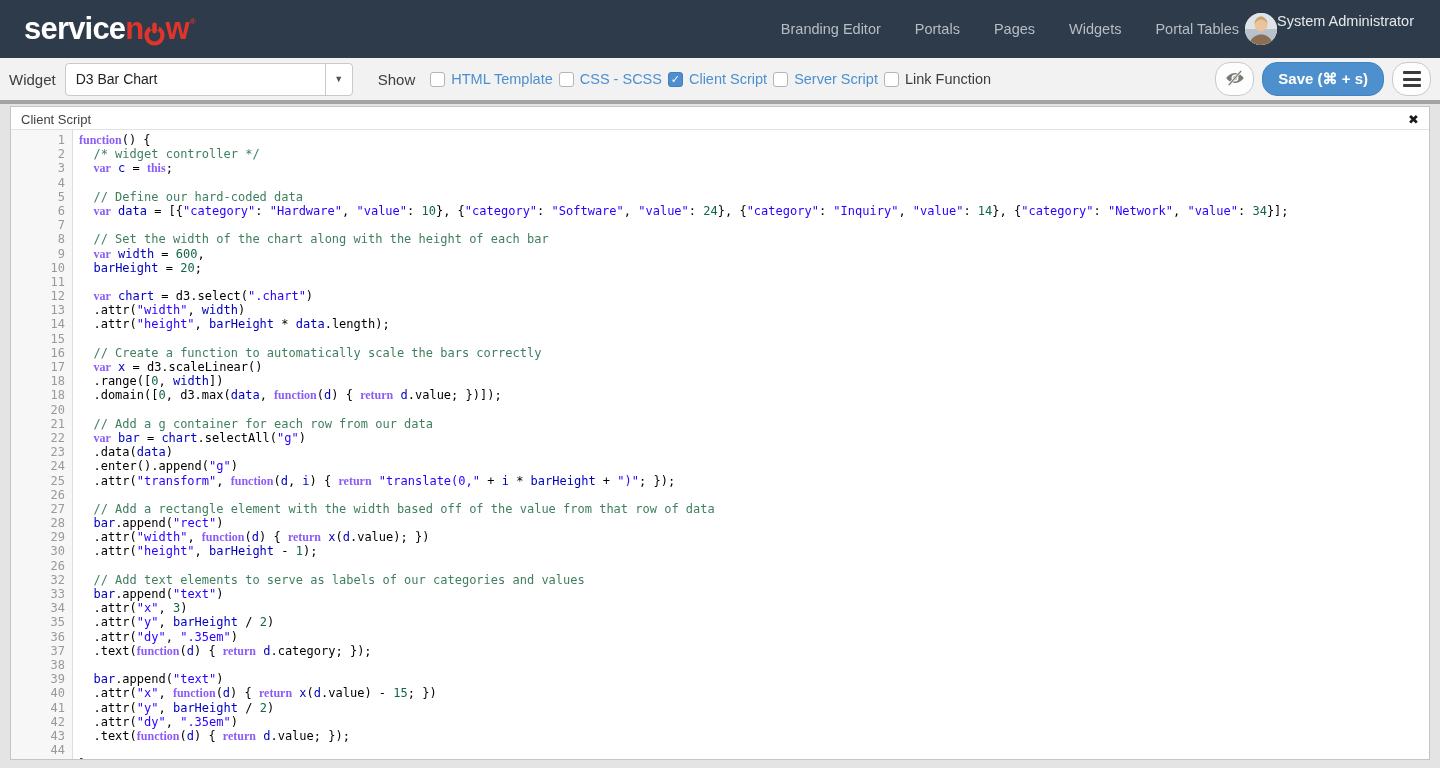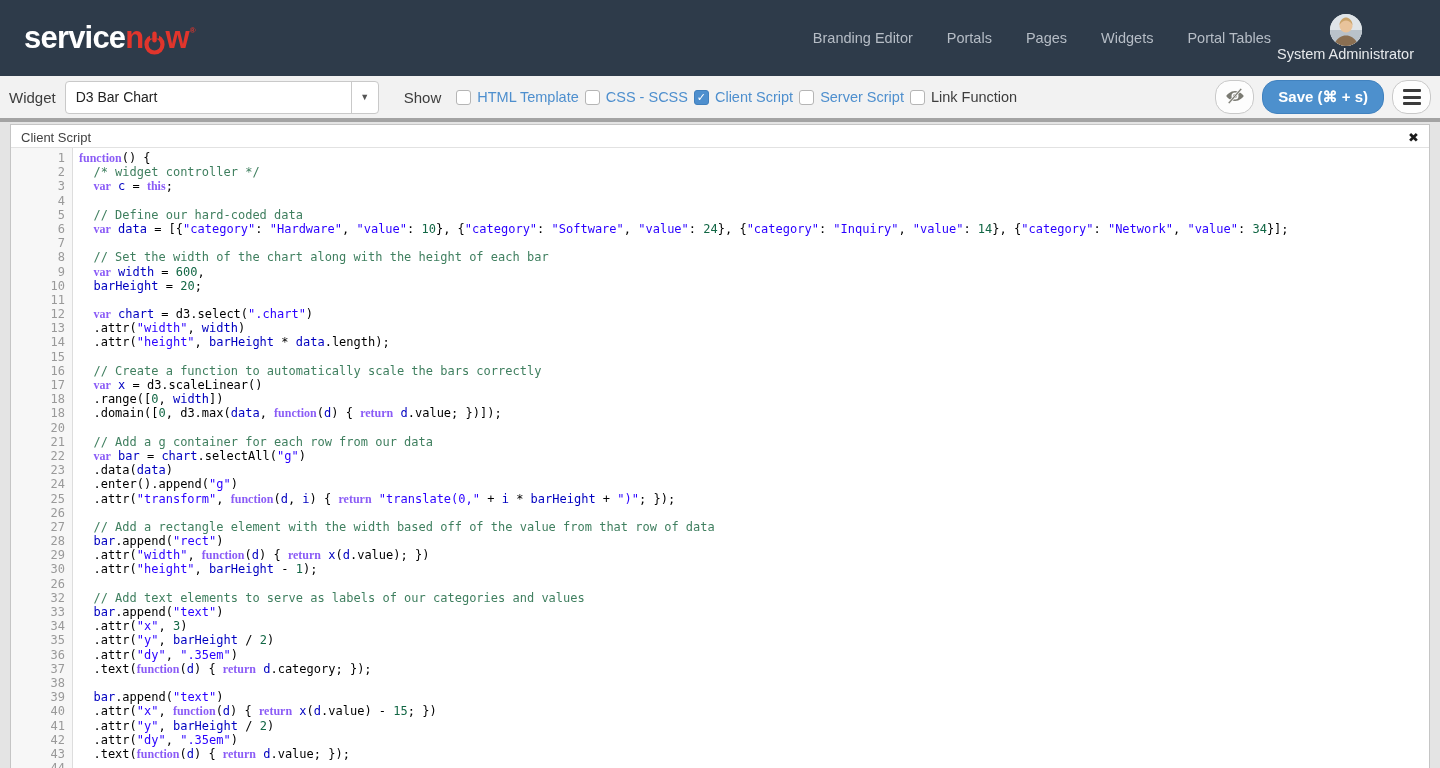--- a/index.html
+++ b/index.html
@@ -5,43 +5,43 @@
   * { box-sizing: border-box; }
   html,body { margin:0; padding:0; }
   body {
     width:1440px; height:768px; overflow:hidden;
     background:#e4e4e4;
     font-family:"Liberation Sans", sans-serif;
   }
 
   
   .app-header {
-    height:76px; background:#2e3b4a;
+    height:58px; background:#2e3b4a;
     display:flex; align-items:center;
     padding:0 26px 0 24px;
   }
   .logo { font-size:31px; font-weight:bold; letter-spacing:-0.8px; white-space:nowrap; display:flex; align-items:center; }
   .logo .svc { color:#ffffff; }
   .logo .now { color:#e1352c; }
   .logo .power-o { display:inline-block; width:21px; height:26px; margin:2px 0 -3px 1px; }
   .logo .tm { font-size:8px; color:#e1352c; vertical-align:top; margin-left:1px; align-self:flex-start; margin-top:6px; }
   .top-nav { margin-left:auto; display:flex; align-items:center; gap:34px; }
   .nav-item { color:#b6bdc6; font-size:14.5px; cursor:pointer; white-space:nowrap; }
-  .user-area { display:flex; align-items:center; margin-left:6px; cursor:pointer;flex-direction:column; }
+  .user-area { display:flex; align-items:flex-start; margin-left:6px; cursor:pointer; }
   .avatar { width:32px; height:32px; border-radius:50%; background:#cfd6dd; overflow:hidden; flex:0 0 auto; }
   .user-name { color:#e6e9ec; font-size:14.5px; white-space:nowrap; }
 
   
   .toolbar {
     height:46px; background:#f2f2f2; border-bottom:4px solid #a3a3a3;
     display:flex; align-items:center; padding:0 9px; gap:9px;
   }
   .tb-label { font-size:15px; color:#3d3d3d; }
   .widget-select {
-    width:314px; height:33px; background:#fff; border:1px solid #c9c9c9;
+    width:288px; height:33px; background:#fff; border:1px solid #c9c9c9;
     border-radius:4px; display:flex; align-items:stretch; cursor:pointer;
   }
   .widget-select .value { flex:1; display:flex; align-items:center; padding-left:10px; font-size:14px; color:#222; }
   .widget-select .arrow-box { width:27px; border-left:1px solid #c9c9c9; display:flex; align-items:center; justify-content:center; color:#555; font-size:9px; }
   .show-label { margin-left:16px; }
   .cb { display:flex; align-items:center; gap:6px; cursor:pointer; margin-left:6px; white-space:nowrap; }
   .cb .box {
     width:15px; height:15px; border:1px solid #b5b5b5; border-radius:3px; background:#fff;
     display:flex; align-items:center; justify-content:center;
     font-size:11px; color:#fff; line-height:1;

